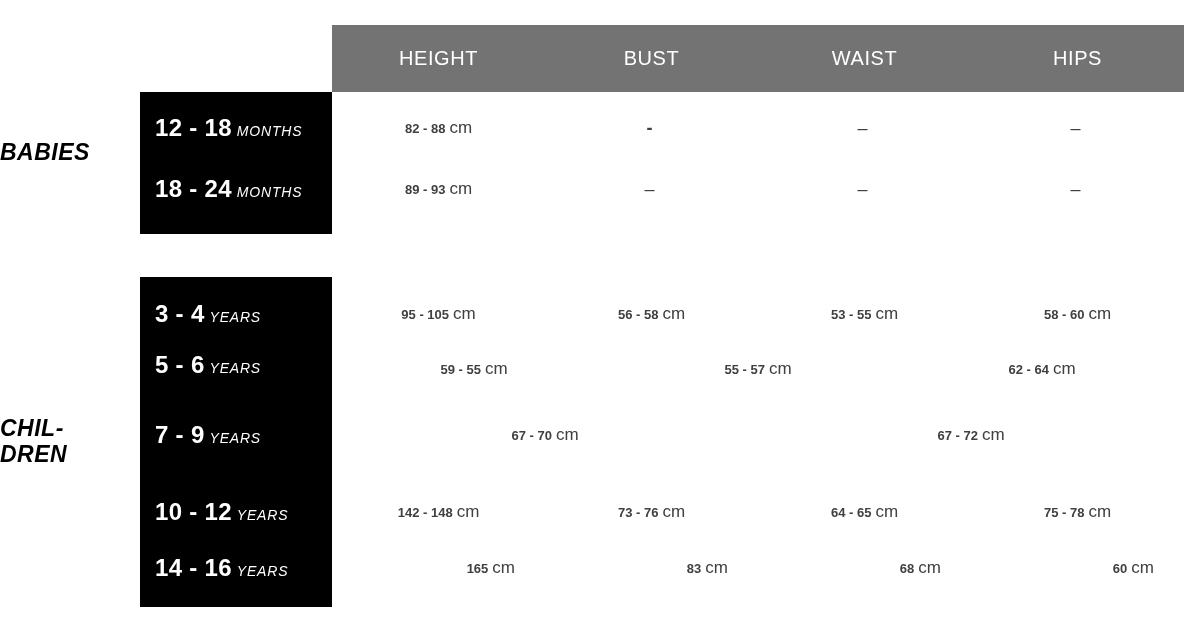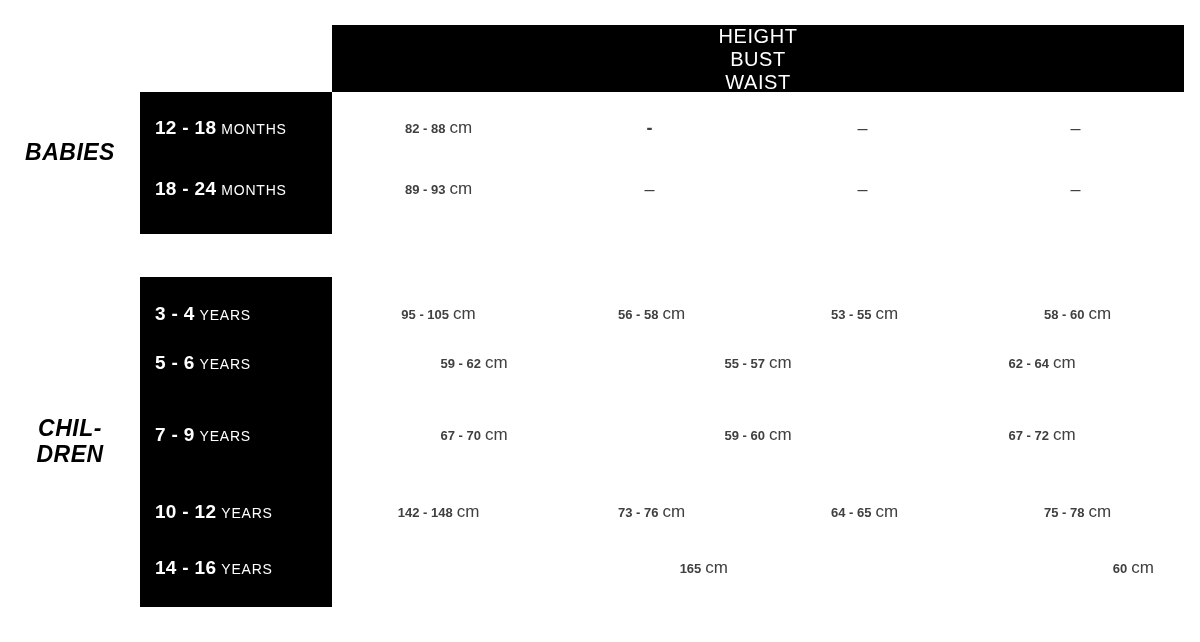--- a/index.html
+++ b/index.html
@@ -22,24 +22,23 @@
     height: 642px;
   }
 
   
   .header-bar {
     position: absolute;
     left: 332px;
     top: 25px;
     width: 852px;
     height: 67px;
-    background: #000000;
+    background: #737373;
     display: flex;
     align-items: center;
-    flex-direction: column;
   }
   .header-cell {
     flex: 1 1 0;
     text-align: center;
     color: #ffffff;
     font-size: 20px;
     letter-spacing: 0.6px;
     font-weight: 400;
   }
 
@@ -50,21 +49,20 @@
     left: 140px;
     width: 192px;
   }
   .babies-block { top: 92px; height: 142px; }
   .children-block { top: 277px; height: 330px; }
 
   .group-name {
     position: absolute;
     left: 0px;
     width: 140px;
-    text-align: center;
     font-style: italic;
     font-weight: bold;
     color: #000000;
     font-size: 23px;
     letter-spacing: 0.5px;
     line-height: 1.15;
   }
   .group-babies { top: 139px; }
   .group-children { top: 415px; }
 
@@ -79,27 +77,28 @@
   }
   .row-size {
     width: 192px;
     box-sizing: border-box;
     padding-left: 15px;
     color: #ffffff;
     white-space: nowrap;
   }
   .size-num {
     font-weight: bold;
-    font-size: 19px;
+    font-size: 24px;
     letter-spacing: 0.3px;
   }
   .size-unit {
     font-size: 14px;
     letter-spacing: 0.8px;
     margin-left: 5px;
+    font-style: italic;
   }
   .row-measures {
     display: flex;
     flex: 1 1 0;
   }
   .measure {
     flex: 1 1 0;
     text-align: center;
     white-space: nowrap;
     color: #404040;
@@ -118,21 +117,21 @@
     font-size: 18px;
     color: #404040;
   }
   .m-dash.thin { font-weight: normal; }
 
   
   .r-b1 { top: 100px; }
   .r-b2 { top: 161px; }
   
   .r-c1 { top: 286px; }
-  .r-c2 { top: 335px; }
+  .r-c2 { top: 323px; align-items: flex-end; }
   .r-c3 { top: 407px; }
   .r-c4 { top: 484px; }
   .r-c5 { top: 540px; }
 
   
   .align-right .measure { text-align: right; padding-right: 30px; }
 </style>
 </head>
 <body>
 
@@ -213,43 +212,40 @@
       </div>
     </div>
   </div>
 
   <div class="row r-c2">
     <div class="row-size">
       <span class="size-num">5 - 6</span><span class="size-unit">YEARS</span>
     </div>
     <div class="row-measures">
       <div class="measure">
-        <span class="m-val">59 - 62</span><span class="m-unit">cm</span>
+        <span class="m-val">59 - 55</span><span class="m-unit">cm</span>
       </div>
       <div class="measure">
         <span class="m-val">55 - 57</span><span class="m-unit">cm</span>
       </div>
       <div class="measure">
         <span class="m-val">62 - 64</span><span class="m-unit">cm</span>
       </div>
     </div>
   </div>
 
   <div class="row r-c3">
     <div class="row-size">
       <span class="size-num">7 - 9</span><span class="size-unit">YEARS</span>
     </div>
     <div class="row-measures">
       <div class="measure">
         <span class="m-val">67 - 70</span><span class="m-unit">cm</span>
       </div>
       <div class="measure">
-        <span class="m-val">59 - 60</span><span class="m-unit">cm</span>
-      </div>
-      <div class="measure">
         <span class="m-val">67 - 72</span><span class="m-unit">cm</span>
       </div>
     </div>
   </div>
 
   <div class="row r-c4">
     <div class="row-size">
       <span class="size-num">10 - 12</span><span class="size-unit">YEARS</span>
     </div>
     <div class="row-measures">
@@ -270,18 +266,24 @@
 
   <div class="row r-c5 align-right">
     <div class="row-size">
       <span class="size-num">14 - 16</span><span class="size-unit">YEARS</span>
     </div>
     <div class="row-measures">
       <div class="measure">
         <span class="m-val">165</span><span class="m-unit">cm</span>
       </div>
       <div class="measure">
+        <span class="m-val">83</span><span class="m-unit">cm</span>
+      </div>
+      <div class="measure">
+        <span class="m-val">68</span><span class="m-unit">cm</span>
+      </div>
+      <div class="measure">
         <span class="m-val">60</span><span class="m-unit">cm</span>
       </div>
     </div>
   </div>
 
 </div>
 
 </body></html>

